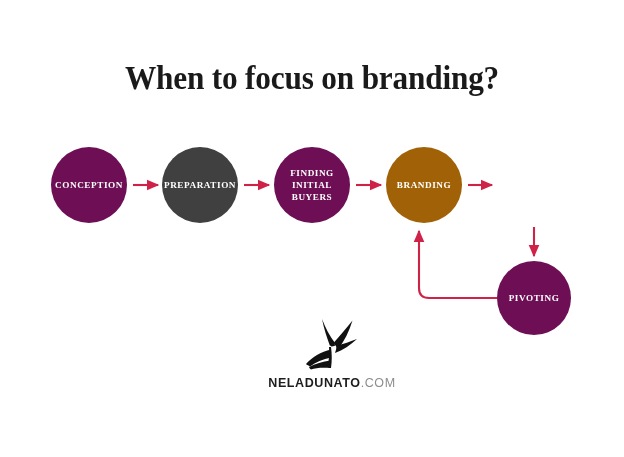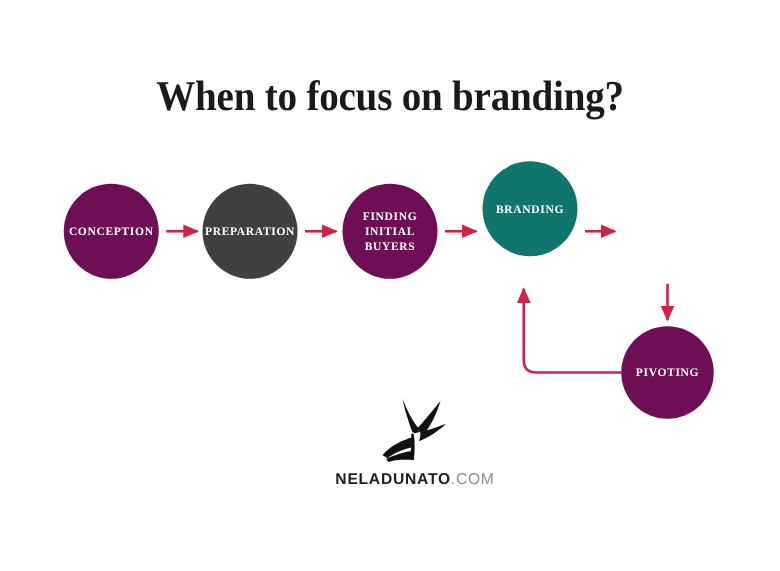--- a/index.html
+++ b/index.html
@@ -149,21 +149,21 @@
     <div class="node" style="left:162px; top:147px; width:76px; height:76px; background:#404040;align-items:center;">
       <span class="node-label">PREPARATION</span>
     </div>
 
     <div class="node" style="left:274px; top:147px; width:76px; height:76px; background:#6E0F55;">
       <span class="node-label">FINDING
 INITIAL
 BUYERS</span>
     </div>
 
-    <div class="node" style="left:386px; top:129px; width:76px; height:76px; background:#0f766e;">
+    <div class="node" style="left:386px; top:147px; width:76px; height:76px; background:#a16207;">
       <span class="node-label">BRANDING</span>
     </div>
 
 
     <div class="node" style="left:497px; top:261px; width:74px; height:74px; background:#6E0F55;">
       <span class="node-label">PIVOTING</span>
     </div>
 
   </div>
 

